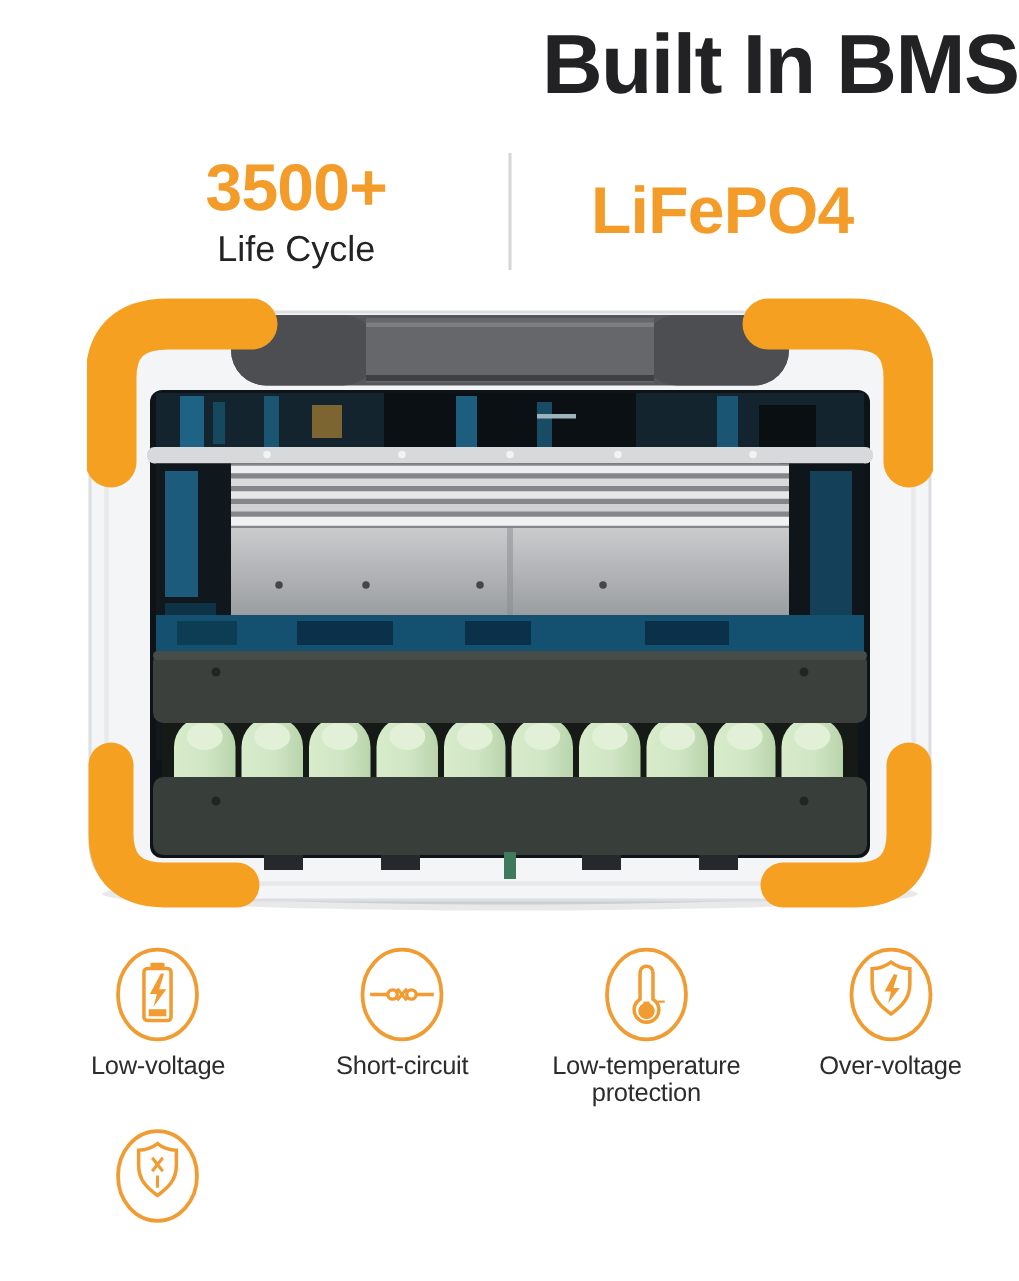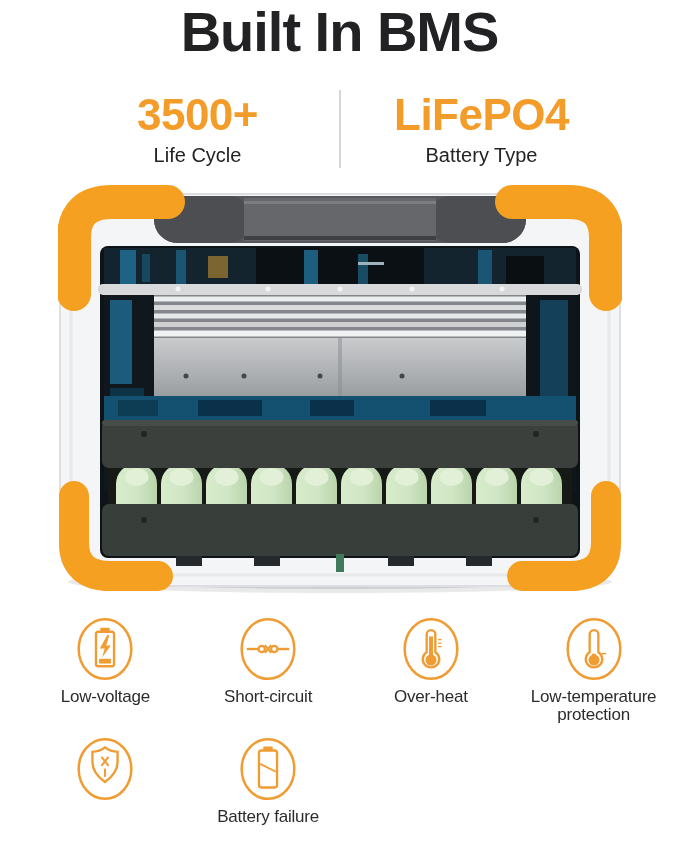--- a/index.html
+++ b/index.html
@@ -4,29 +4,29 @@
 <style>
   * { margin:0; padding:0; box-sizing:border-box; }
   html,body { background:#fff; }
   .page{
     position:relative; width:679px; height:854px; margin:0 auto;
     background:#fff; overflow:hidden;
     font-family:"Liberation Sans", sans-serif; color:#1d1d1f;
   }
   
   .title{
-    margin-top:1px; text-align:center;
+    margin-top:12px; text-align:right;
     font-size:56px; font-weight:800; letter-spacing:-1px;
     line-height:1.12; color:#222224;
   }
   
   .stats{ margin-top:26px; display:flex; justify-content:center; align-items:center; }
   .stat{ text-align:center; min-width:190px; }
   .stat-value{ font-size:44px; font-weight:800; color:#F49C2A; line-height:1.15; letter-spacing:-0.5px; }
-  .stat-label{ font-size:20px; font-weight:400; color:#232325; line-height:1.2; margin-top:2px; }
+  .stat-label{ font-size:24px; font-weight:400; color:#232325; line-height:1.2; margin-top:2px; }
   .stat-divider{ width:2px; height:78px; background:#d6d6d6; margin:0 46px; }
   
   .figure{ margin:16px auto 0; width:564px; height:416px; display:block; }
   
   .features{
     margin-top:16px; padding:0 6px 0 26px;
     display:grid; grid-template-columns:repeat(4,1fr);
     column-gap:4px; row-gap:12px;
   }
   .feature{ display:flex; flex-direction:column; align-items:center; text-align:center; }
@@ -44,21 +44,20 @@
   <h1 class="title">Built In BMS</h1>
 
   <div class="stats">
     <div class="stat">
       <div class="stat-value">3500+</div>
       <div class="stat-label">Life Cycle</div>
     </div>
     <div class="stat-divider"></div>
     <div class="stat">
       <div class="stat-value">LiFePO4</div>
-      <div class="stat-label">Battery Type</div>
     </div>
   </div>
 
   <svg class="figure" viewBox="0 0 564 416" width="564" height="416" aria-hidden="true">
     <defs>
       <linearGradient id="plateGrad" x1="0" y1="0" x2="0" y2="1">
         <stop offset="0" stop-color="#c9cbcd"></stop>
           <stop offset="1" stop-color="#9b9ea1"></stop>
       </linearGradient>
       <linearGradient id="cellGrad" x1="0" y1="0" x2="1" y2="0">
@@ -223,65 +222,49 @@
           <circle cx="30" cy="42" r="4" stroke-width="2.8"></circle>
           <line x1="34" y1="37" x2="42" y2="47" stroke-width="2.6"></line>
           <line x1="42" y1="37" x2="34" y2="47" stroke-width="2.6"></line>
           <circle cx="46" cy="42" r="4" stroke-width="2.8"></circle>
           <line x1="50" y1="42" x2="65" y2="42" stroke-width="3"></line>
         </g>
       </svg>
       <div class="feature-label">Short-circuit</div>
     </div>
 
-    <div class="feature">
-      <svg viewBox="0 0 76 84" width="60" height="66">
-        <ellipse cx="38" cy="42" rx="33.5" ry="38" fill="none" stroke="#F09C33" stroke-width="3.2"></ellipse>
-        <path d="M32.5 46 V23.5 a5.5 5.5 0 0 1 11 0 V46 a10.5 10.5 0 1 1 -11 0 z" fill="none" stroke="#F09C33" stroke-width="3"></path>
-        <rect x="35.5" y="26" width="5" height="26" fill="#F09C33"></rect>
-        <circle cx="38" cy="56" r="7" fill="#F09C33"></circle>
-        <rect x="35.5" y="46" width="5" height="10" fill="#F09C33"></rect>
-        <g stroke="#F09C33" stroke-width="1.6">
-          <line x1="47" y1="30" x2="51.5" y2="30"></line>
-          <line x1="47" y1="34.5" x2="51.5" y2="34.5"></line>
-          <line x1="47" y1="39" x2="51.5" y2="39"></line>
-        </g>
-      </svg>
-      <div class="feature-label">Over-heat</div>
-    </div>
 
     <div class="feature">
       <svg viewBox="0 0 76 84" width="60" height="66">
         <ellipse cx="38" cy="42" rx="33.5" ry="38" fill="none" stroke="#F09C33" stroke-width="3.2"></ellipse>
         <path d="M32.5 46 V23.5 a5.5 5.5 0 0 1 11 0 V46 a10.5 10.5 0 1 1 -11 0 z" fill="none" stroke="#F09C33" stroke-width="3"></path>
         <circle cx="38" cy="56" r="7" fill="#F09C33"></circle>
         <rect x="35.5" y="48" width="5" height="8" fill="#F09C33"></rect>
         <line x1="47.5" y1="48" x2="53.5" y2="48" stroke="#F09C33" stroke-width="2"></line>
       </svg>
       <div class="feature-label">Low-temperature protection</div>
     </div>
 
+    <div class="feature">
+      <svg viewBox="0 0 76 84" width="60" height="66">
+        <ellipse cx="38" cy="42" rx="33.5" ry="38" fill="none" stroke="#F09C33" stroke-width="3.2"></ellipse>
+        <path d="M38 14.5 C33.5 18 27 20 22 20.2 V33 c0 12.5 7.5 19.5 16 25.5 c8.5 -6 16 -13 16 -25.5 V20.2 C49 20 42.5 18 38 14.5 z" fill="none" stroke="#F09C33" stroke-width="3"></path>
+        <path d="M40.5 24.5 L32.5 39.5 h5.5 l-2.5 10 10 -13 h-5.5 l3.5 -11 z" fill="#F09C33"></path>
+      </svg>
+      <div class="feature-label">Over-voltage</div>
+    </div>
 
     <div class="feature">
       <svg viewBox="0 0 76 84" width="60" height="66">
         <ellipse cx="38" cy="42" rx="33.5" ry="38" fill="none" stroke="#F09C33" stroke-width="3.2"></ellipse>
         <path d="M38 14.5 C33.5 18 27 20 22 20.2 V33 c0 12.5 7.5 19.5 16 25.5 c8.5 -6 16 -13 16 -25.5 V20.2 C49 20 42.5 18 38 14.5 z" fill="none" stroke="#F09C33" stroke-width="3"></path>
         <g stroke="#F09C33" stroke-width="2.6">
           <line x1="33.5" y1="26.5" x2="42.5" y2="38"></line>
           <line x1="42.5" y1="26.5" x2="33.5" y2="38"></line>
           <line x1="38" y1="41.5" x2="38" y2="52"></line>
         </g>
       </svg>
     </div>
 
 
-    <div class="feature">
-      <svg viewBox="0 0 76 84" width="60" height="66">
-        <ellipse cx="38" cy="42" rx="33.5" ry="38" fill="none" stroke="#F09C33" stroke-width="3.2"></ellipse>
-        <rect x="32" y="13.5" width="12" height="5" rx="1" fill="#F09C33"></rect>
-        <rect x="26.5" y="18.5" width="23" height="47" rx="3" fill="none" stroke="#F09C33" stroke-width="3"></rect>
-        <line x1="28" y1="35.5" x2="48" y2="45.5" stroke="#F09C33" stroke-width="2.4"></line>
-      </svg>
-      <div class="feature-label">Battery failure</div>
-    </div>
 
   </div>
 </div>
 
 </body></html>

